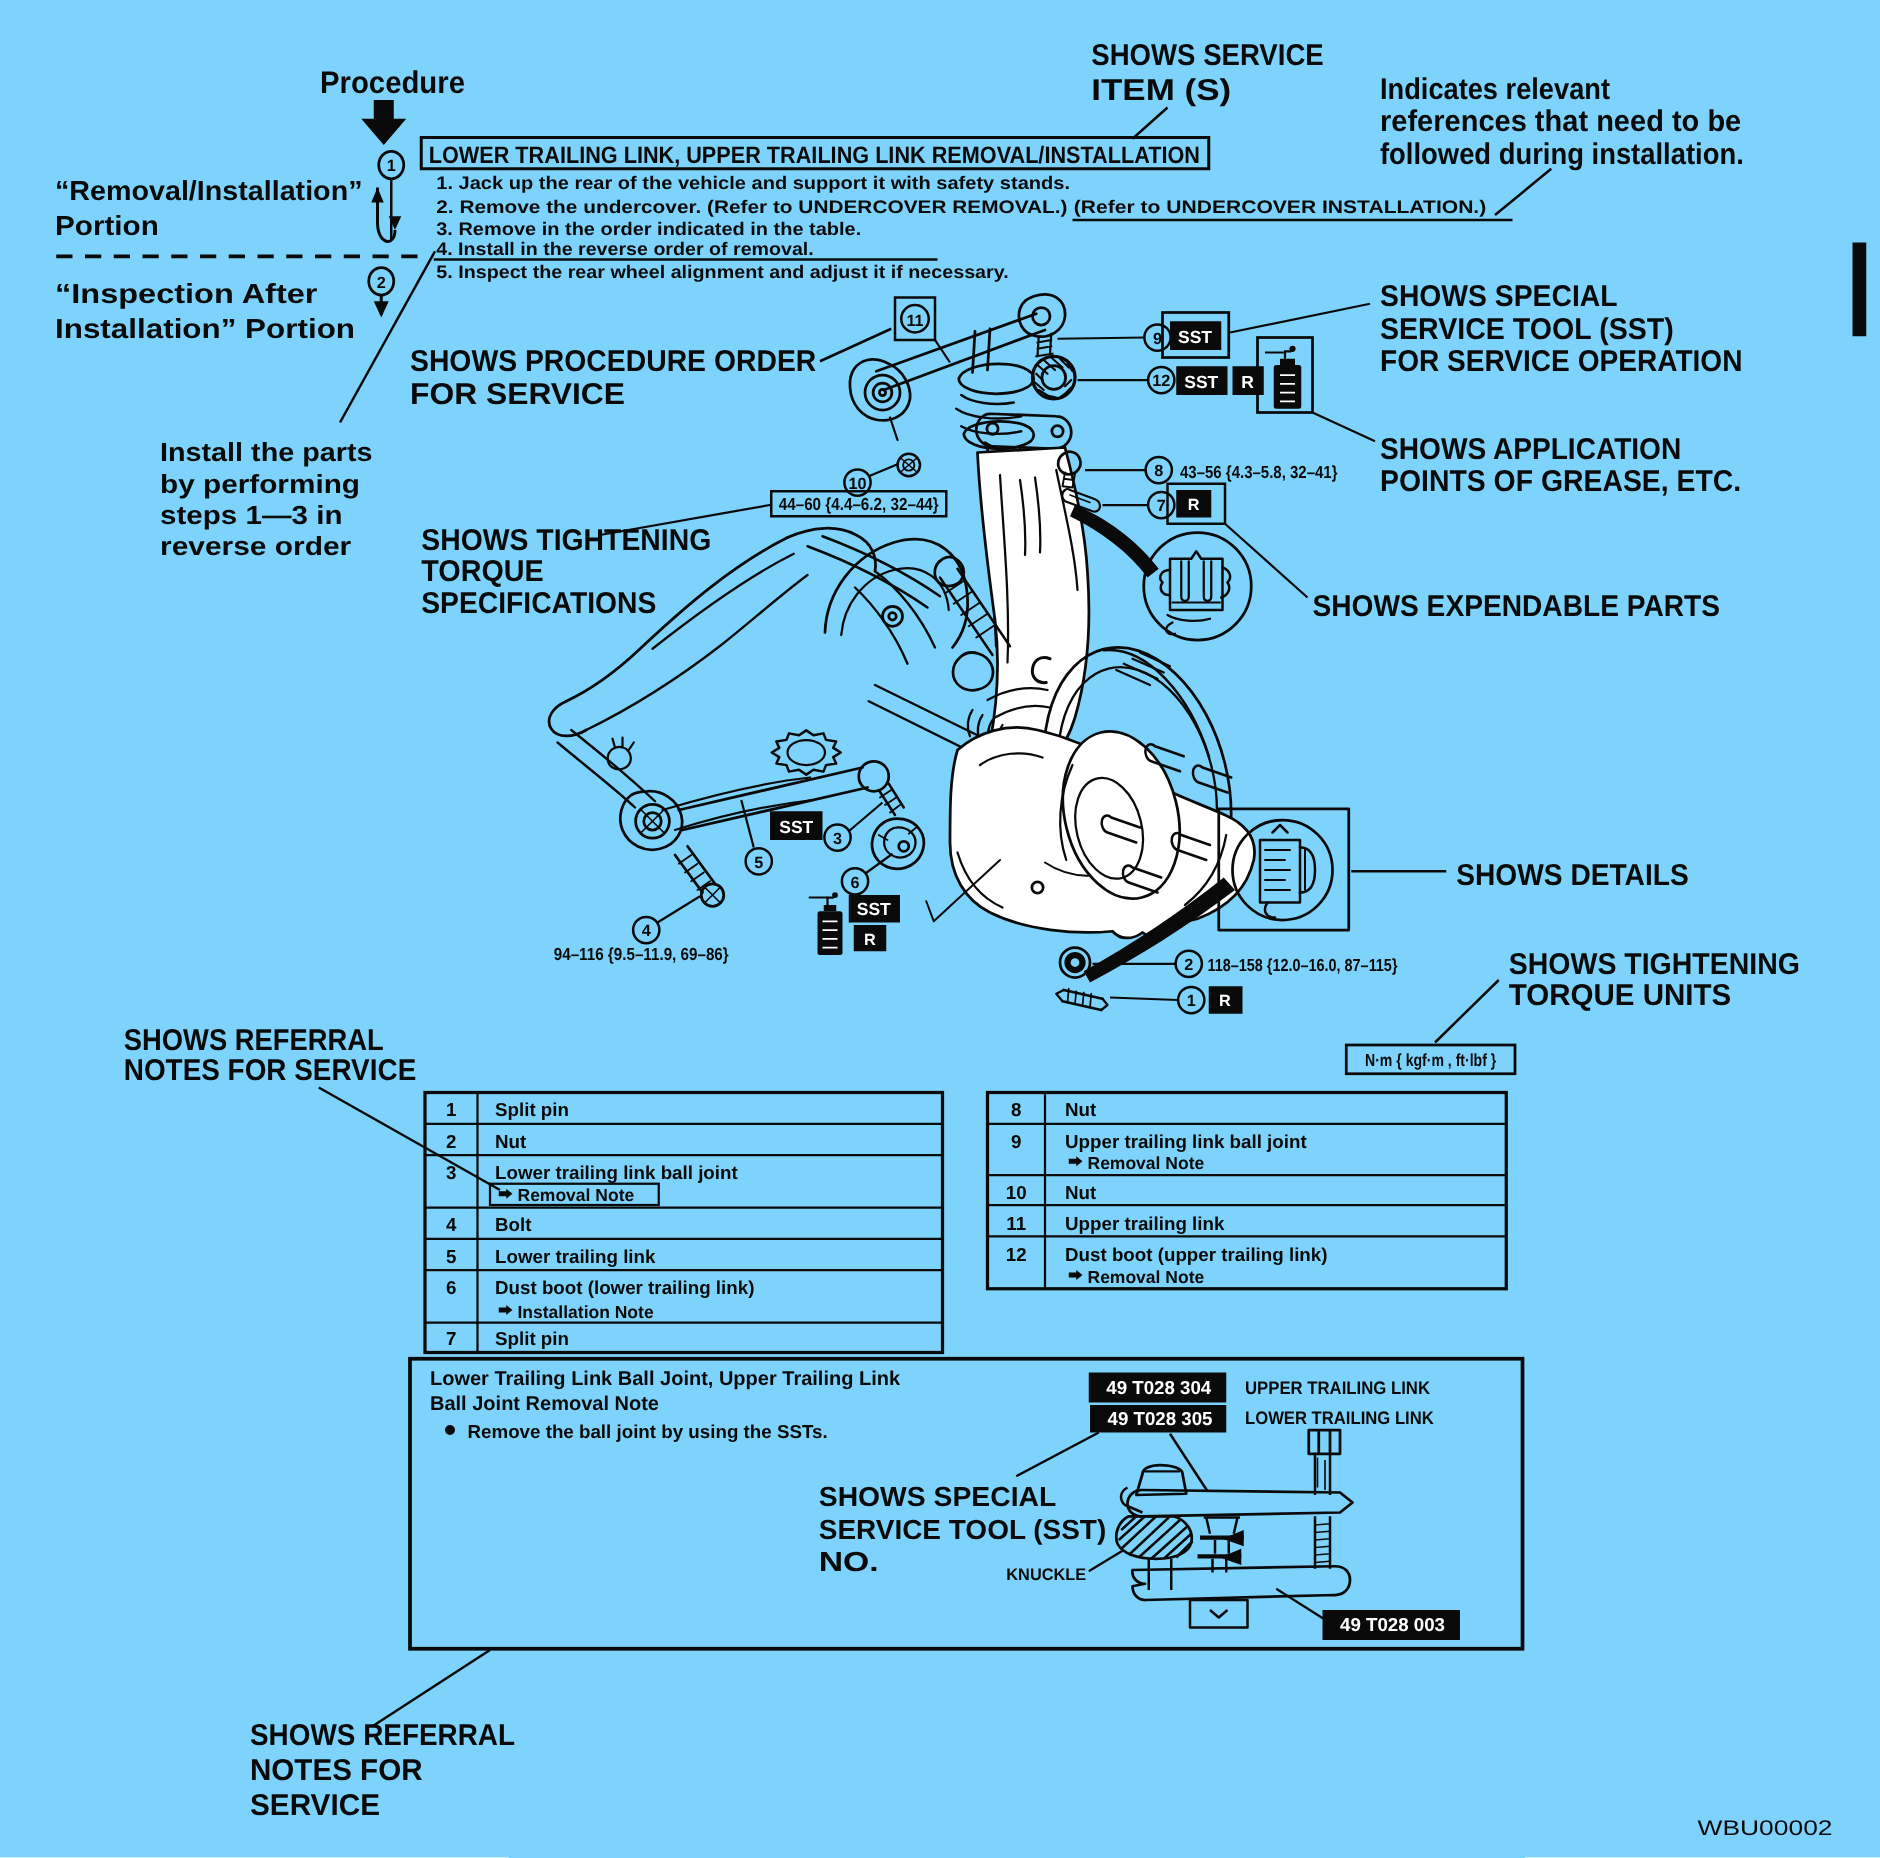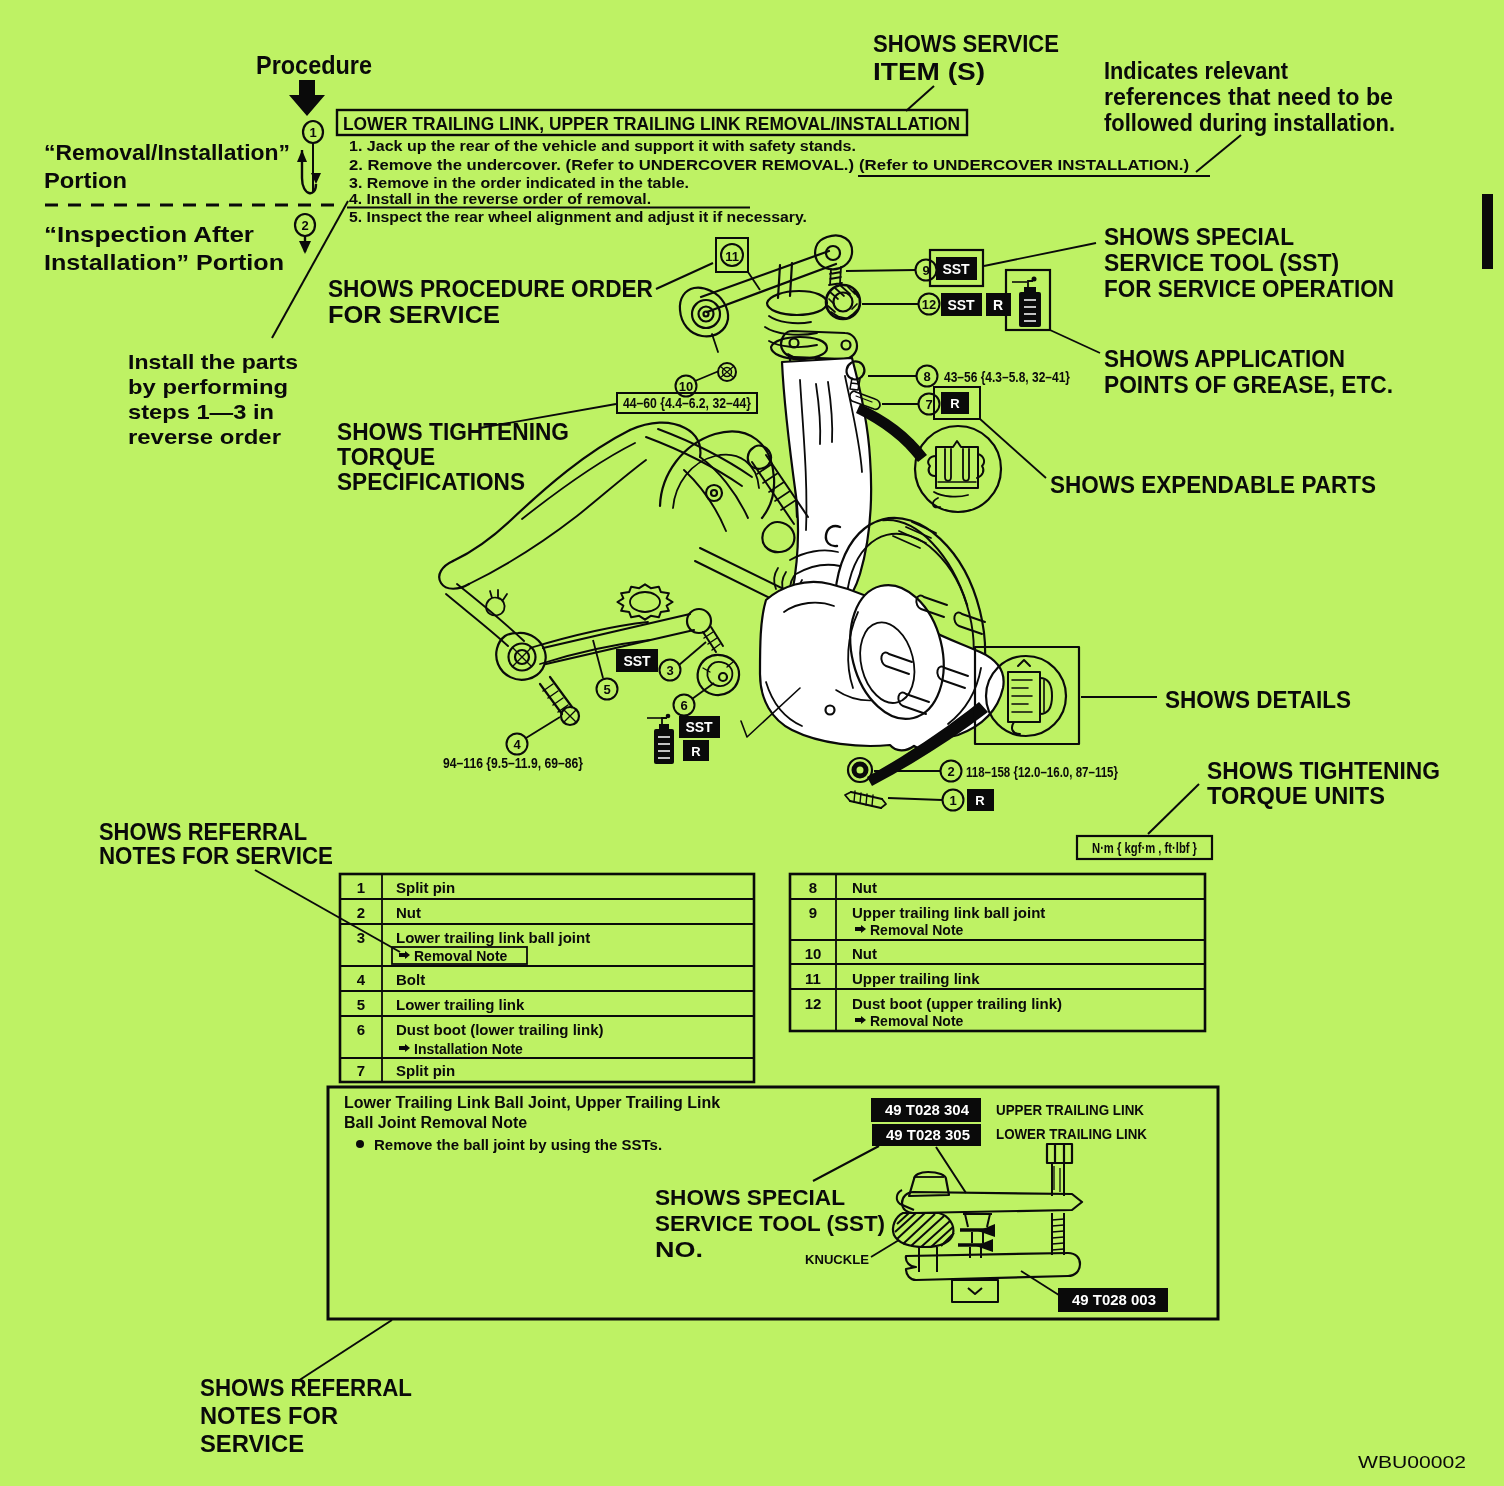--- a/index.html
+++ b/index.html
@@ -1,16 +1,16 @@
 <!DOCTYPE html>
 <html><head>
 <meta charset="utf-8">
 <style>
 html,body{margin:0;padding:0;background:#fff;}
-#page{position:relative;width:1504px;height:1486px;background:#bef264;overflow:hidden;}
+#page{position:relative;width:1504px;height:1486px;background:#7dd3fc;overflow:hidden;}
 svg{position:absolute;left:0;top:0;}
 text{font-family:"Liberation Sans",sans-serif;}
 .b{font-weight:bold;}
 </style>
 </head>
 <body>
 <div id="page">
 <svg width="1504" height="1486" viewBox="0 0 1504 1486" fill="none" stroke="none">
 
 <g stroke="#0a0a0a" stroke-width="2.2" fill="none">

